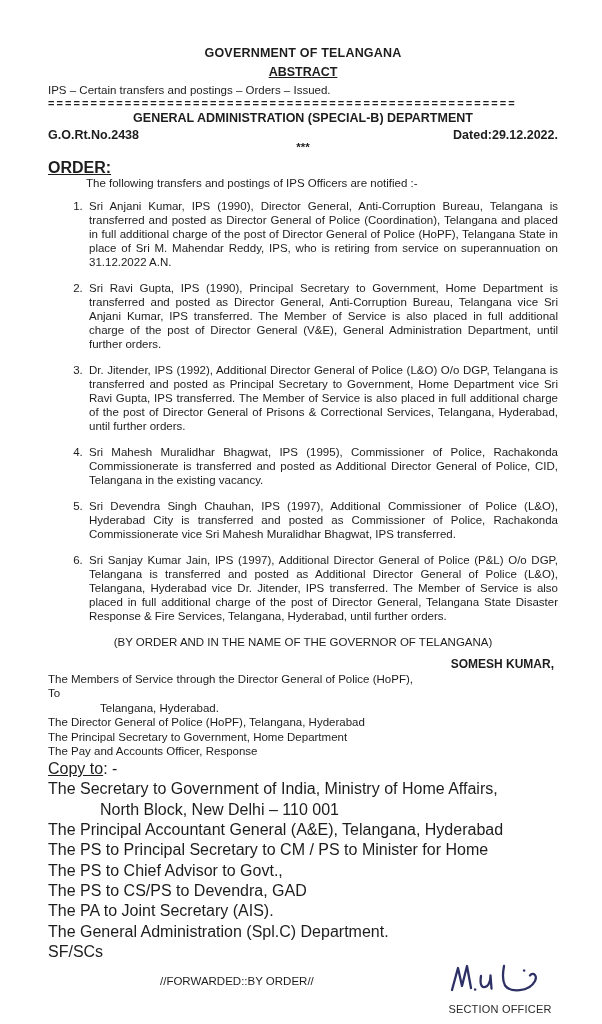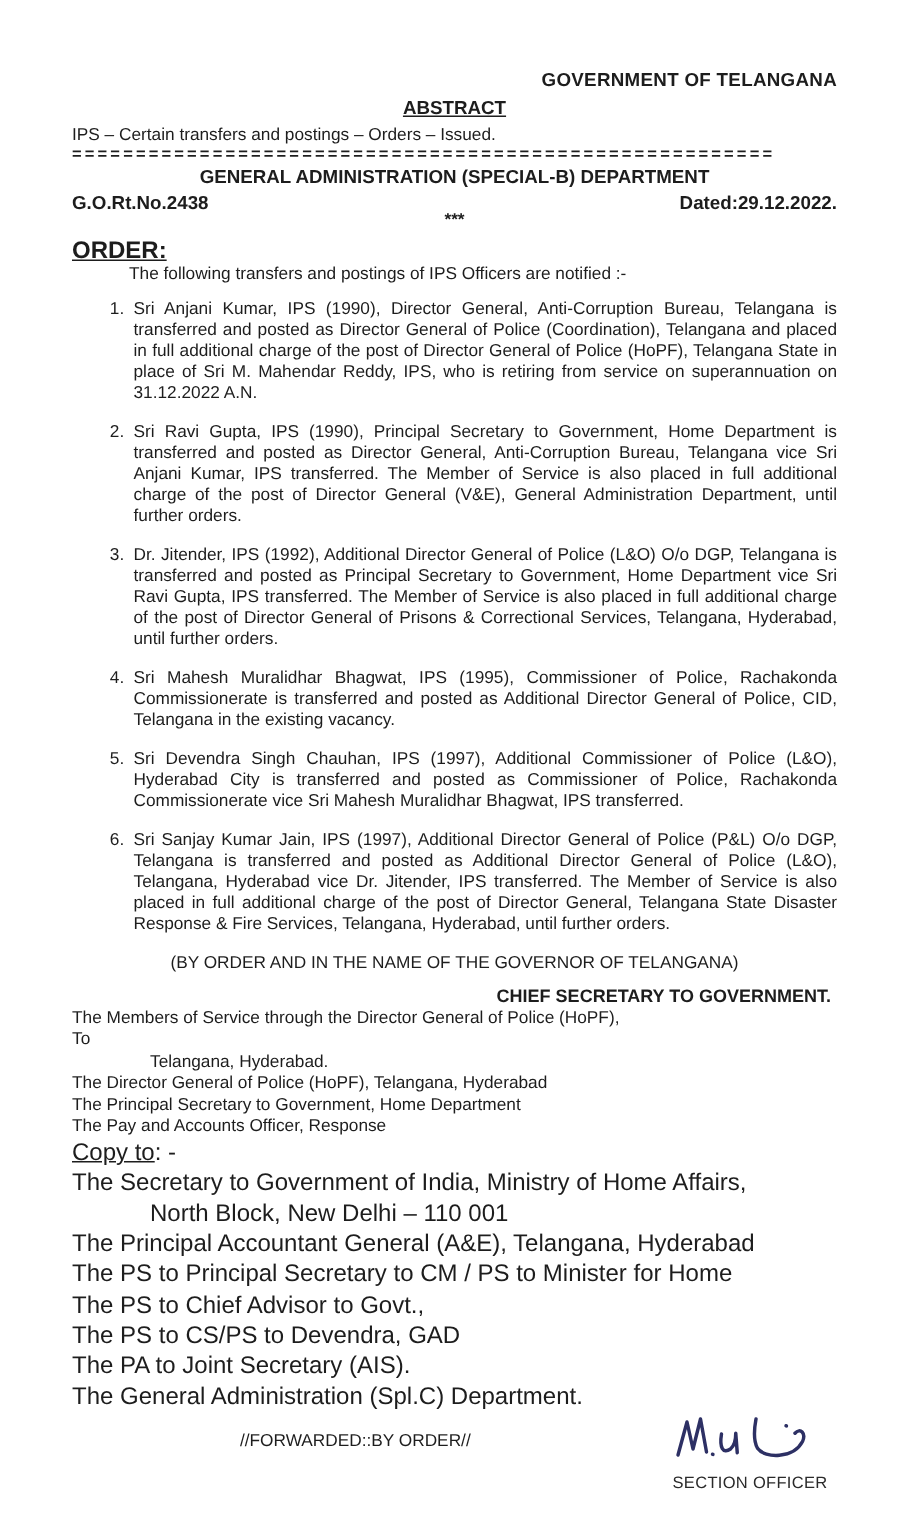--- a/index.html
+++ b/index.html
@@ -7,21 +7,21 @@
     position:relative;
     width:602px; height:1024px;
     background:#ffffff;
     font-family:"Liberation Sans", sans-serif;
     color:#1d1d1d;
     box-sizing:border-box;
     padding:46px 44px 0 48px;
     overflow:hidden;
   }
   .center { text-align:center; }
-  .title { font-size:12.5px; font-weight:bold; letter-spacing:.2px;text-align:right; }
+  .title { font-size:12.5px; font-weight:bold; letter-spacing:.2px; }
   .abstract { font-size:12.5px; font-weight:bold; text-decoration:underline; margin-top:5px; }
   .subject { font-size:11.5px; margin-top:5px; }
   .separator {
     font-size:11px; font-weight:bold; letter-spacing:2.1px;
     white-space:nowrap; overflow:hidden; line-height:1.1; margin-top:1px;
   }
   .department { font-size:12.5px; font-weight:bold; margin-top:2px; }
   .go-line { display:flex; justify-content:space-between; font-size:12.5px; font-weight:bold; margin-top:3px; }
   .stars { font-size:11.5px; font-weight:bold; margin-top:-1px; }
   .order-label { font-size:16px; font-weight:bold; text-decoration:underline; margin-top:6px; }
@@ -69,39 +69,40 @@
     <li>Sri Ravi Gupta, IPS (1990), Principal Secretary to Government, Home Department is transferred and posted as Director General, Anti-Corruption Bureau, Telangana vice Sri Anjani Kumar, IPS transferred.  The Member of Service is also placed in full additional charge of the post of Director General (V&amp;E), General Administration Department, until further orders.</li>
     <li>Dr. Jitender, IPS (1992), Additional Director General of Police (L&amp;O)  O/o DGP, Telangana is transferred and posted as Principal Secretary to Government, Home Department vice Sri Ravi Gupta, IPS transferred.  The Member of Service is also placed in full additional charge of the post of Director General of Prisons &amp; Correctional Services, Telangana, Hyderabad, until further orders.</li>
     <li>Sri Mahesh Muralidhar Bhagwat, IPS (1995), Commissioner of Police, Rachakonda Commissionerate is transferred and posted as Additional Director General of Police, CID, Telangana in the existing vacancy.</li>
     <li>Sri Devendra Singh Chauhan, IPS (1997), Additional Commissioner of Police (L&amp;O), Hyderabad City is transferred and posted as Commissioner of Police, Rachakonda Commissionerate vice Sri Mahesh Muralidhar Bhagwat, IPS transferred.</li>
     <li>Sri Sanjay Kumar Jain, IPS (1997), Additional Director General of Police (P&amp;L) O/o DGP, Telangana is transferred and posted as Additional Director General of Police (L&amp;O), Telangana, Hyderabad vice Dr. Jitender, IPS transferred.  The Member of Service is also placed in full additional charge of the post of Director General, Telangana State Disaster Response &amp; Fire Services, Telangana, Hyderabad, until further orders.</li>
   </ol>
 
   <div class="by-order">(BY ORDER AND IN THE NAME OF THE GOVERNOR OF TELANGANA)</div>
 
   <div class="sig-block">
-    <div>CHIEF SECRETARY TO GOVERNMENT.</div>
+    <div>SOMESH KUMAR,</div>
   </div>
 
   <div class="addr">The Members of Service through the Director General of Police (HoPF),</div>
   <div class="addr">To</div>
   <div class="addr addr-indent">Telangana, Hyderabad.</div>
   <div class="addr">The Director General of Police (HoPF), Telangana, Hyderabad</div>
   <div class="addr">The Principal Secretary to Government, Home Department</div>
   <div class="addr">The Pay and Accounts Officer, Response</div>
 
   <div class="copy-line"><span class="copy-label">Copy to</span><span>: -</span></div>
   <div class="copy-line">The Secretary to Government of India, Ministry of Home Affairs,</div>
   <div class="copy-line addr-indent">North Block, New Delhi – 110 001</div>
   <div class="copy-line">The Principal Accountant General (A&amp;E), Telangana, Hyderabad</div>
   <div class="copy-line">The PS to Principal Secretary to CM / PS to Minister for Home</div>
   <div class="copy-line">The PS to Chief Advisor to Govt.,</div>
   <div class="copy-line">The PS to CS/PS to Devendra, GAD</div>
   <div class="copy-line">The PA to Joint  Secretary (AIS).</div>
   <div class="copy-line">The General Administration (Spl.C) Department.</div>
+  <div class="copy-line">SF/SCs</div>
 
   <div class="footer-row">
     <div class="forwarded">//FORWARDED::BY ORDER//</div>
     <div class="sign-area">
       <svg class="signature-svg" width="112" height="46" viewBox="0 0 112 46">
         <g fill="none" stroke="#2d3064" stroke-width="2.3" stroke-linecap="round" stroke-linejoin="round">
           <path d="M8,33 L14,11 L18,29 L23,9 L27,31"></path>
           <path d="M31,32.5 l0.3,0.1"></path>
           <path d="M37,19 C35.5,28 38,32.5 43,29 C46,26.5 46.5,21 46.5,18.5 L47.5,31.5"></path>
           <path d="M60,9 C58.5,17 58.5,24 61,28.5 C66,35.5 85,35.5 91,24 C93.5,18.5 89.5,14.5 86,18.5"></path>

